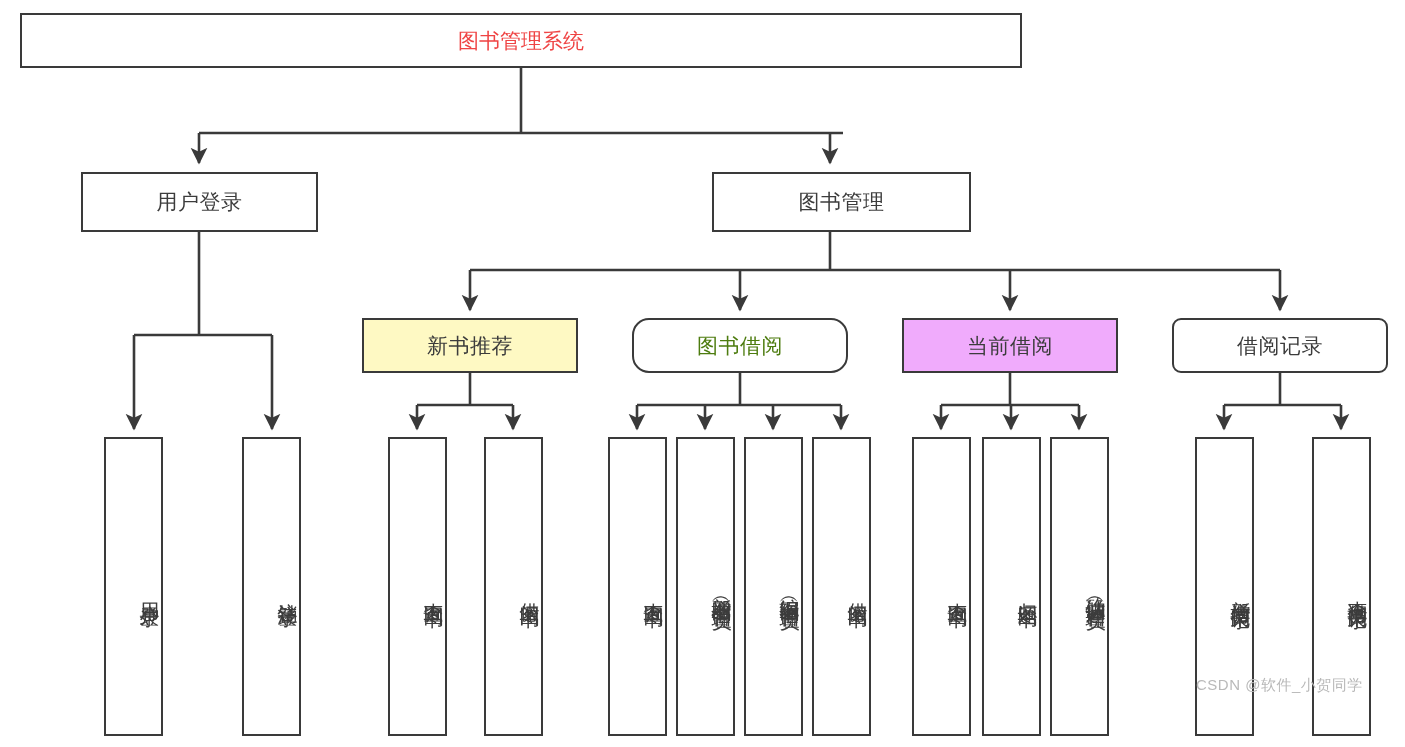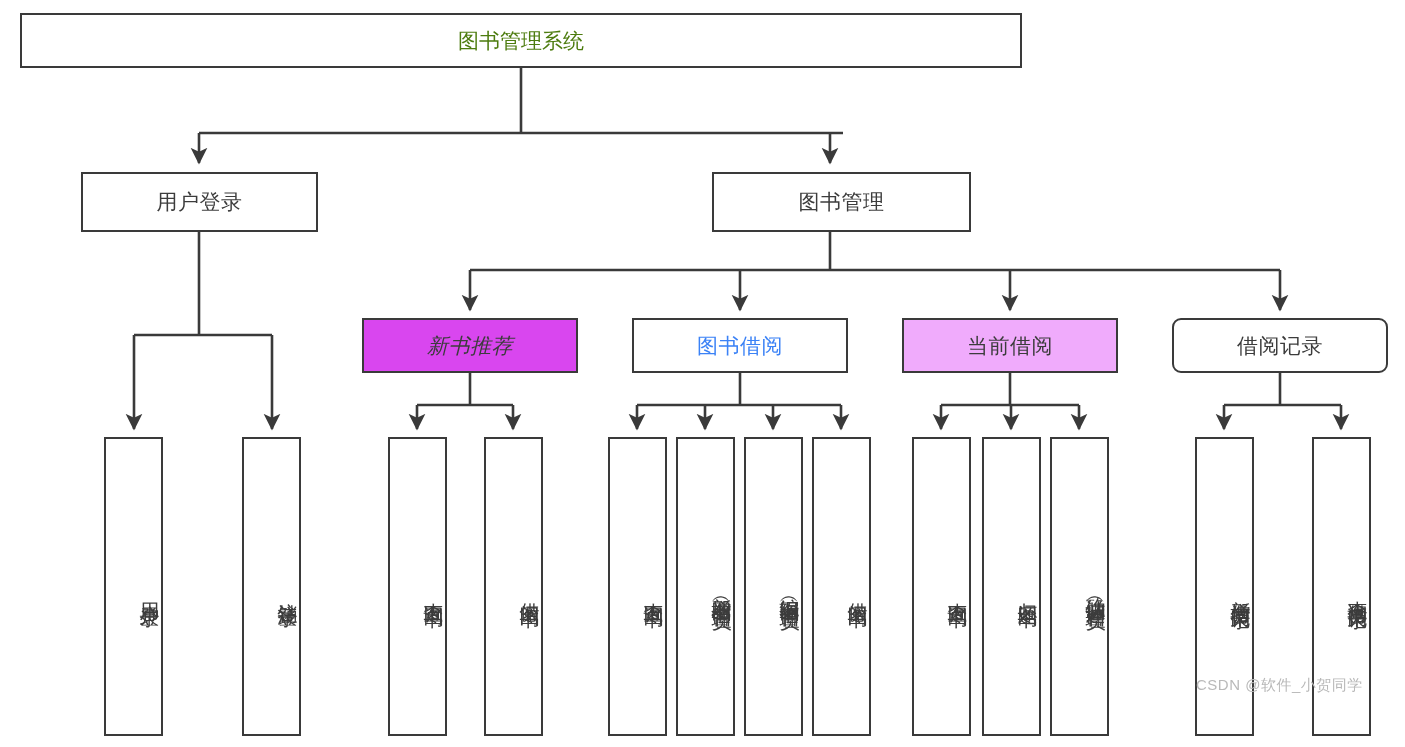--- a/index.html
+++ b/index.html
@@ -116,35 +116,35 @@
       <path d="M 1011 405 L 1011 429" marker-end="url(#arrow)"></path>
       <path d="M 1079 405 L 1079 429" marker-end="url(#arrow)"></path>
 
       <path d="M 1280 373 L 1280 405"></path>
       <path d="M 1224 405 L 1341 405"></path>
       <path d="M 1224 405 L 1224 429" marker-end="url(#arrow)"></path>
       <path d="M 1341 405 L 1341 429" marker-end="url(#arrow)"></path>
     </g>
   </svg>
 
-  <div class="node root" style="left: 20px; top: 13px; width: 1002px; height: 55px; border-color: rgb(58, 58, 58); background: rgb(255, 255, 255); color: #4d7c0f;">
+  <div class="node root" style="left: 20px; top: 13px; width: 1002px; height: 55px; border-color: rgb(58, 58, 58); background: rgb(255, 255, 255); color: #ef4444;">
     <span>图书管理系统</span>
   </div>
 
   <div class="node h" style="left: 81px; top: 172px; width: 237px; height: 60px; border-color: rgb(58, 58, 58); background: rgb(255, 255, 255); color: rgb(60, 60, 60);">
     <span>用户登录</span>
   </div>
   <div class="node h" style="left: 712px; top: 172px; width: 259px; height: 60px; border-color: rgb(58, 58, 58); background: rgb(255, 255, 255); color: rgb(60, 60, 60);">
     <span>图书管理</span>
   </div>
 
-  <div class="node h" style="left: 362px; top: 318px; width: 216px; height: 55px; border-color: rgb(58, 58, 58); background: #d946ef; color: rgb(60, 60, 60); font-style: italic;">
+  <div class="node h" style="left: 362px; top: 318px; width: 216px; height: 55px; border-color: rgb(58, 58, 58); background: #fef9c3; color: rgb(60, 60, 60);">
     <span>新书推荐</span>
   </div>
-  <div class="node h" style="left: 632px; top: 318px; width: 216px; height: 55px; border-color: rgb(58, 58, 58); background: rgb(255, 255, 255); color: #3b82f6;">
+  <div class="node h" style="left: 632px; top: 318px; width: 216px; height: 55px; border-color: rgb(58, 58, 58); background: rgb(255, 255, 255); color: #4d7c0f; border-radius: 17px;">
     <span>图书借阅</span>
   </div>
   <div class="node h" style="left: 902px; top: 318px; width: 216px; height: 55px; border-color: rgb(58, 58, 58); background: #f0abfc; color: rgb(60, 60, 60);">
     <span>当前借阅</span>
   </div>
   <div class="node h" style="left: 1172px; top: 318px; width: 216px; height: 55px; border-color: rgb(58, 58, 58); background: rgb(255, 255, 255); color: rgb(60, 60, 60); border-radius: 9px;">
     <span>借阅记录</span>
   </div>
 
   <div class="node v" style="left: 104px; top: 437px; width: 59px; height: 299px; border-color: rgb(58, 58, 58); background: rgb(255, 255, 255); color: rgb(60, 60, 60);">

